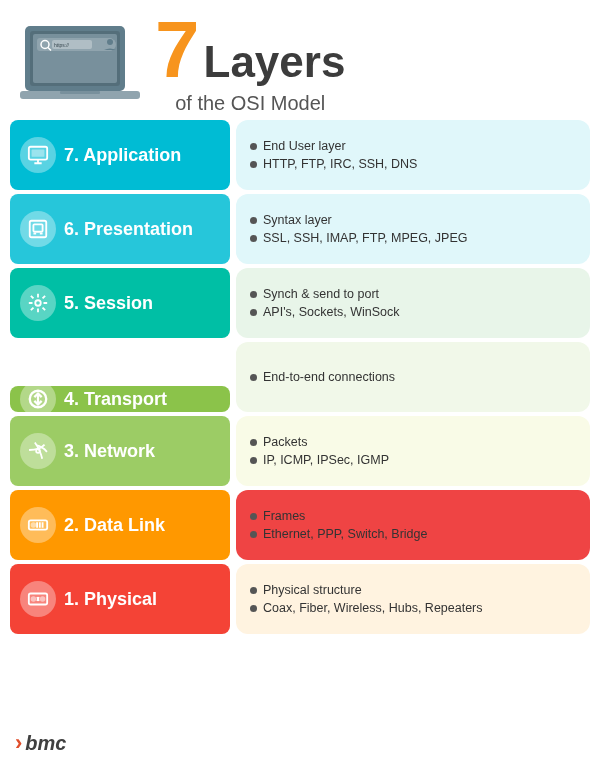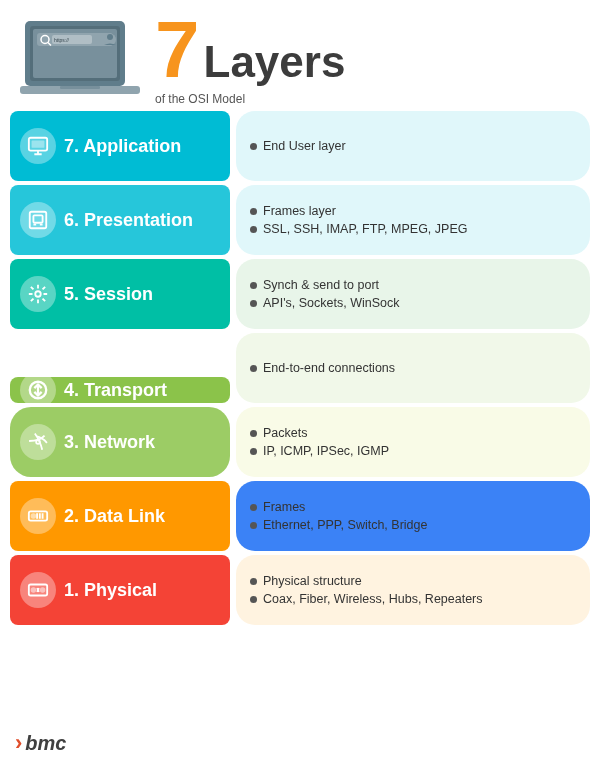--- a/index.html
+++ b/index.html
@@ -50,24 +50,25 @@
     }
 
     .title-layers {
       font-size: 44px;
       font-weight: 900;
       color: #3c3c3c;
       line-height: 1;
     }
 
     .title-sub {
-      font-size: 12px;
+      font-size: 20px;
       color: #555;
       font-weight: normal;
       margin-top: 2px;
+      text-align: center;
     }
 
     .title-row {
       display: flex;
       align-items: baseline;
       gap: 4px;
     }
 
     
     .layers-section {
@@ -110,21 +111,21 @@
     }
 
     .layer-label {
       color: white;
       font-size: 18px;
       font-weight: bold;
     }
 
     .layer-right {
       flex: 1;
-      border-radius: 19px;
+      border-radius: 12px;
       padding: 8px 14px;
       display: flex;
       flex-direction: column;
       justify-content: center;
       gap: 4px;
       text-align: right;
     }
 
     .layer-detail {
       font-size: 12.5px;
@@ -163,25 +164,25 @@
 
     .layer-6 .layer-left { background: #26c6da; }
     .layer-6 .layer-right { background: #e0f7fa; }
 
     .layer-5 .layer-left { background: #00bfa5; }
     .layer-5 .layer-right { background: #e8f5e9; }
 
     .layer-4 .layer-left { background: #8bc34a; margin-top: 44px; }
     .layer-4 .layer-right { background: #f1f8e9; }
 
-    .layer-3 .layer-left { background: #9ccc65; border-radius: 21px; }
+    .layer-3 .layer-left { background: #9ccc65; }
     .layer-3 .layer-right { background: #f9fbe7; }
 
     .layer-2 .layer-left { background: #ff9800; }
-    .layer-2 .layer-right { background: #3b82f6; }
+    .layer-2 .layer-right { background: #ef4444; }
 
     .layer-1 .layer-left { background: #f44336; }
     .layer-1 .layer-right { background: #fff3e0; }
 
     
     .bmc-text {
       font-size: 20px;
       font-weight: bold;
       color: #404040;
       font-style: italic;
@@ -241,38 +242,42 @@
               <rect x="5" y="6" width="14" height="8" rx="1" fill="white" opacity="0.4"></rect>
             </svg>
       </div>
       <span class="layer-label">7. Application</span>
     </div>
     <div class="layer-right">
       <div class="layer-detail">
         <div class="bullet"></div>
         <span>End User layer</span>
       </div>
+      <div class="layer-detail">
+        <div class="bullet"></div>
+        <span>HTTP, FTP, IRC, SSH, DNS</span>
+      </div>
     </div>
   </div>
       <div class="layer-row layer-6">
     <div class="layer-left">
       <div class="layer-icon-circle">
         <svg viewBox="0 0 24 24" width="22" height="22" fill="none" stroke="white" stroke-width="2">
               <rect x="3" y="3" width="18" height="18" rx="2"></rect>
               <rect x="7" y="7" width="10" height="8" rx="1"></rect>
               <line x1="7" y1="17" x2="10" y2="17"></line>
               <line x1="14" y1="17" x2="17" y2="17"></line>
             </svg>
       </div>
       <span class="layer-label">6. Presentation</span>
     </div>
     <div class="layer-right">
       <div class="layer-detail">
         <div class="bullet"></div>
-        <span>Frames layer</span>
+        <span>Syntax layer</span>
       </div>
       <div class="layer-detail">
         <div class="bullet"></div>
         <span>SSL, SSH, IMAP, FTP, MPEG, JPEG</span>
       </div>
     </div>
   </div>
       <div class="layer-row layer-5">
     <div class="layer-left">
       <div class="layer-icon-circle">

